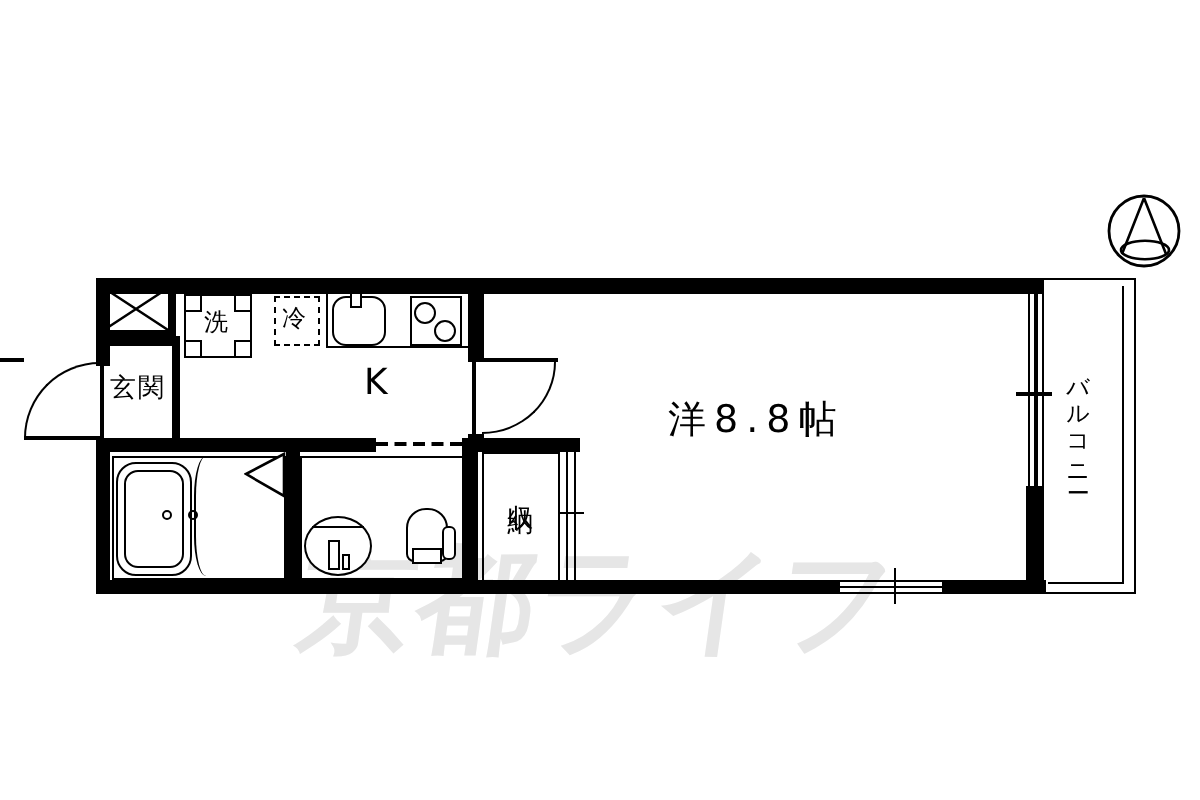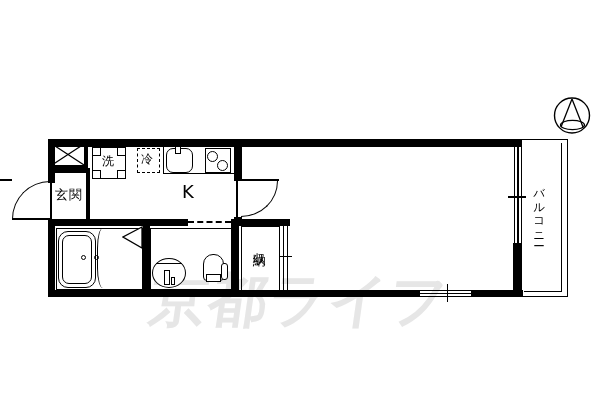--- a/index.html
+++ b/index.html
@@ -123,14 +123,15 @@
   <div class="abs thin" style="left:524px;top:291px;width:38px;height:1.2px"></div>
   <div class="abs lbl vert" style="left:533px;top:180px;font-size:11.5px;letter-spacing:2px">バルコニー</div>
 
   <div class="abs thin" style="left:420px;top:290px;width:51px;height:1.4px"></div>
   <div class="abs thin" style="left:420px;top:292.8px;width:51px;height:1.4px"></div>
   <div class="abs thin" style="left:420px;top:295.6px;width:51px;height:1.4px"></div>
   <div class="abs thin" style="left:447px;top:284px;width:1.4px;height:18px"></div>
 
   <div class="abs lbl" style="left:55px;top:188px;font-size:13px;letter-spacing:1px">玄関</div>
   <div class="abs lbl" style="left:182px;top:183px;font-size:18px">K</div>
+  <div class="abs lbl" style="left:334px;top:201px;font-size:19px;letter-spacing:4px">洋8.8帖</div>
 
 </div>
 
 </body></html>

